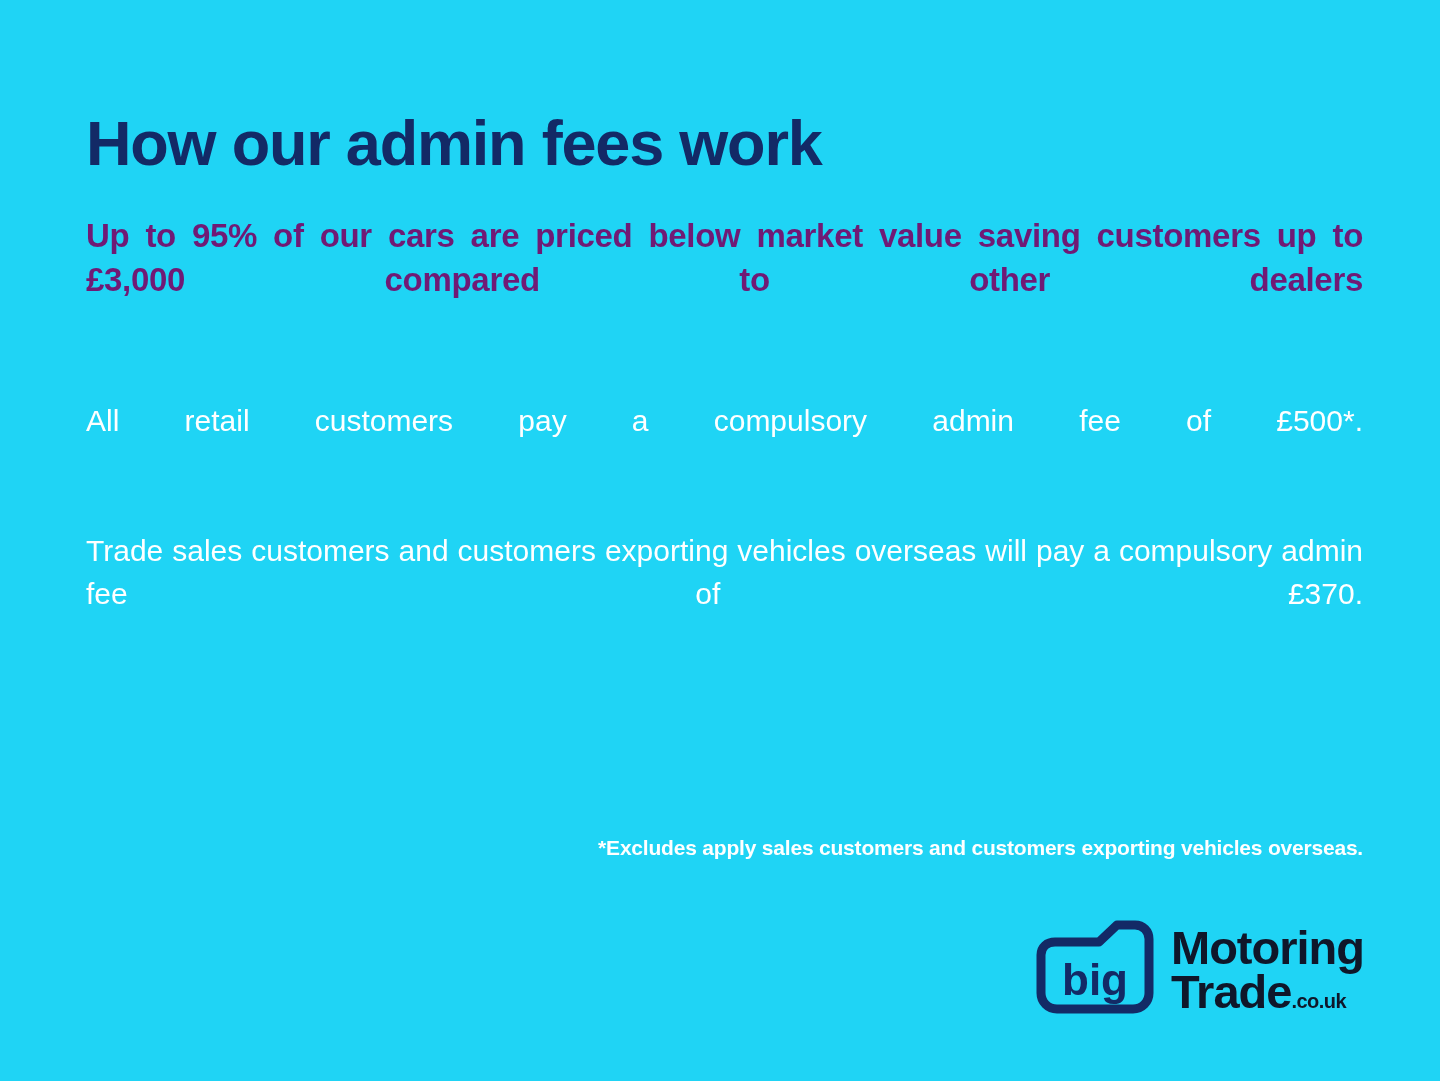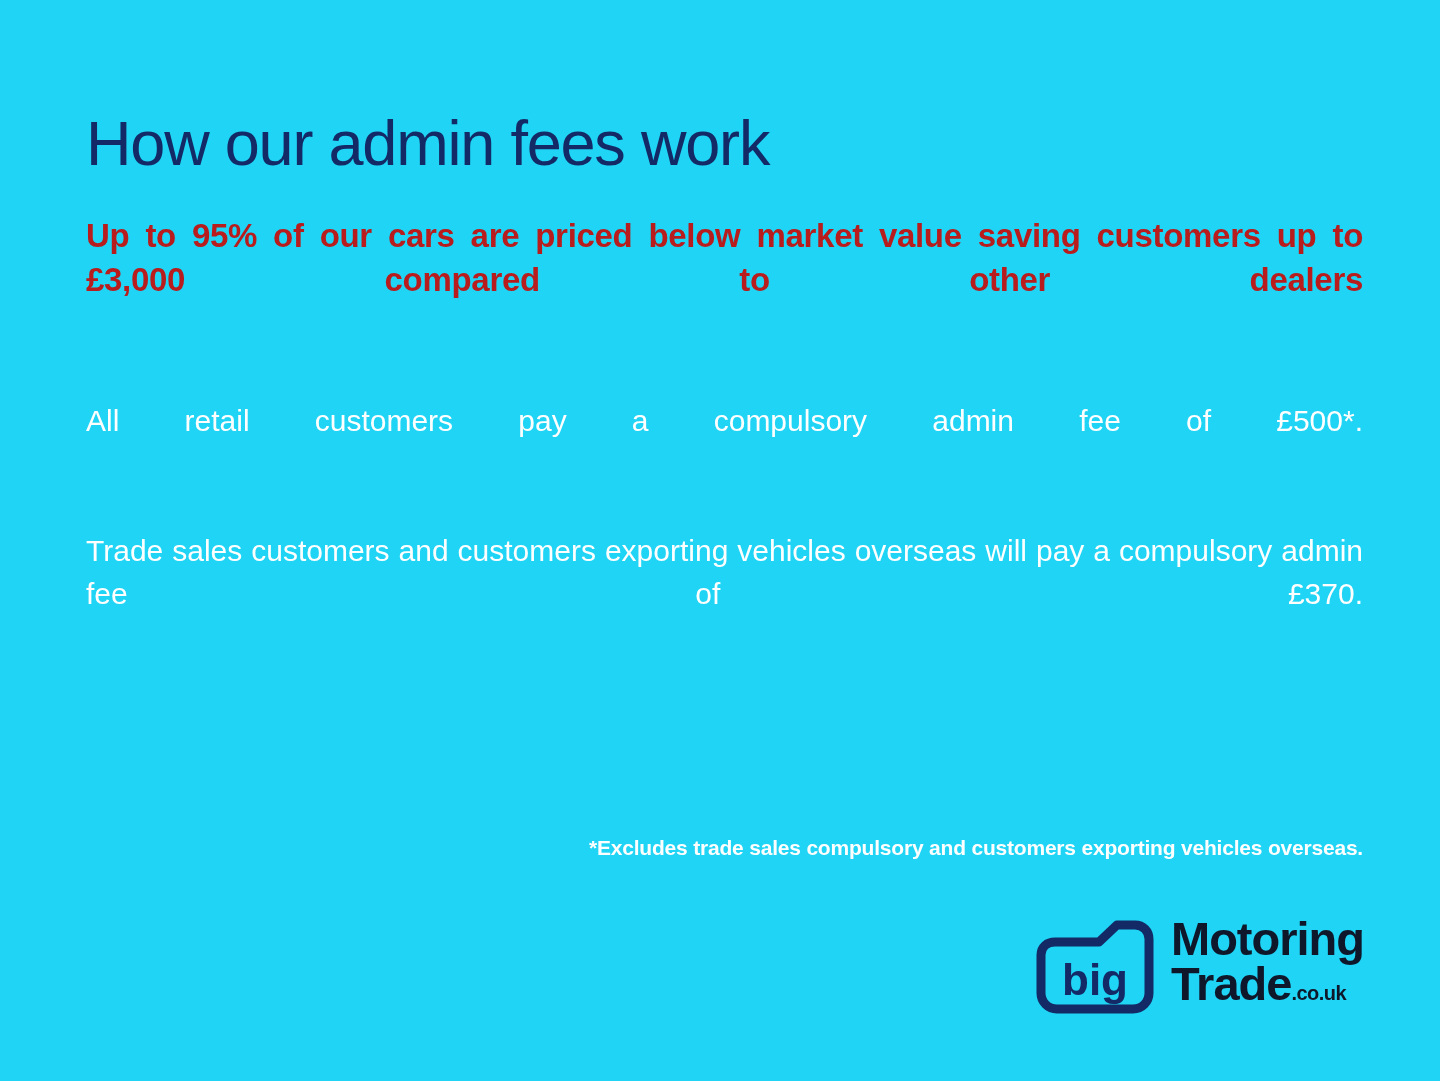--- a/index.html
+++ b/index.html
@@ -17,31 +17,31 @@
     position: relative;
     width: 1440px;
     height: 1081px;
     background: #1fd4f5;
     box-sizing: border-box;
     padding: 110px 80px 0 86px;
   }
   .headline {
     font-size: 63px;
     line-height: 1.05;
-    font-weight: normal;
+    font-weight: bold;
     color: #132a66;
     letter-spacing: -1.2px;
     margin: 0 0 38px 0;
     white-space: nowrap;
   }
   .subhead {
     font-size: 33px;
     line-height: 1.32;
     font-weight: bold;
-    color: #b91c1c;
+    color: #701a75;
     letter-spacing: -0.3px;
     text-align: justify;
     width: 1277px;
     margin: 0 0 54px 0;
   }
   .subhead::after {
     content: "";
     display: inline-block;
     width: 100%;
   }
@@ -74,21 +74,21 @@
     font-size: 21px;
     font-weight: bold;
     color: #ffffff;
     letter-spacing: -0.2px;
   }
   .logo {
     position: absolute;
     right: 76px;
     bottom: 66px;
     display: flex;
-    align-items: flex-start;
+    align-items: flex-end;
     gap: 14px;
   }
   .logo-mark {
     width: 126px;
     height: 98px;
     position: relative;
   }
   .logo-word {
     color: #0f172a;
     font-weight: bold;
@@ -112,21 +112,21 @@
 
   <h1 class="headline">How our admin fees work</h1>
 
   <p class="subhead">Up to 95% of our cars are priced below market value saving customers up to £3,000 compared to other dealers</p>
 
   <p class="para first">All retail customers pay a compulsory admin fee of £500*.</p>
 
 
   <p class="para last">Trade sales customers and customers exporting vehicles overseas will pay a compulsory admin fee of £370.</p>
 
-  <div class="footnote">*Excludes trade sales compulsory and customers exporting vehicles overseas.</div>
+  <div class="footnote">*Excludes apply sales customers and customers exporting vehicles overseas.</div>
 
   <div class="logo">
     <div class="logo-mark">
       <svg viewBox="0 0 126 98" width="126" height="98" aria-hidden="true">
         <path d="M10 38 C10 30 16 25 24 25 L68 25 L86 8 L104 8 C112 8 118 14 118 22 L118 76 C118 85 111 92 102 92 L26 92 C17 92 10 85 10 76 Z" fill="none" stroke="#132a66" stroke-width="9" stroke-linejoin="round"></path>
         <text x="64" y="78" text-anchor="middle" font-family="Liberation Sans, sans-serif" font-size="44" font-weight="bold" fill="#132a66">big</text>
       </svg>
     </div>
     <div class="logo-word">
       <span class="l1">Motoring</span>

